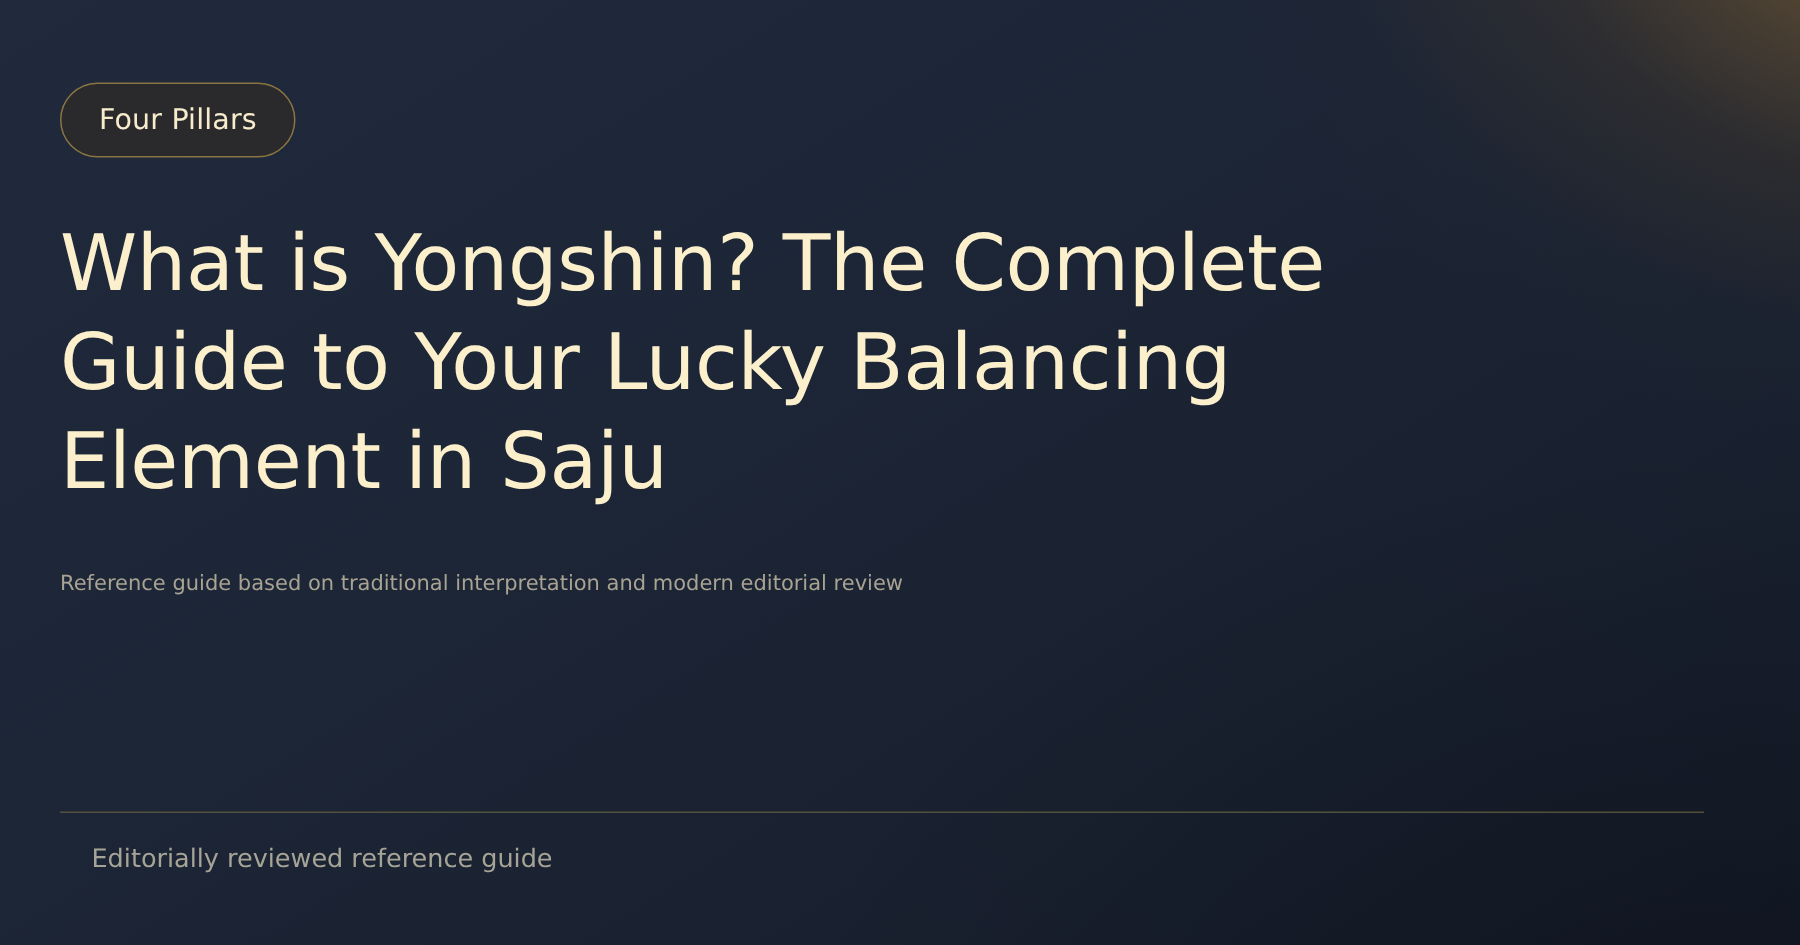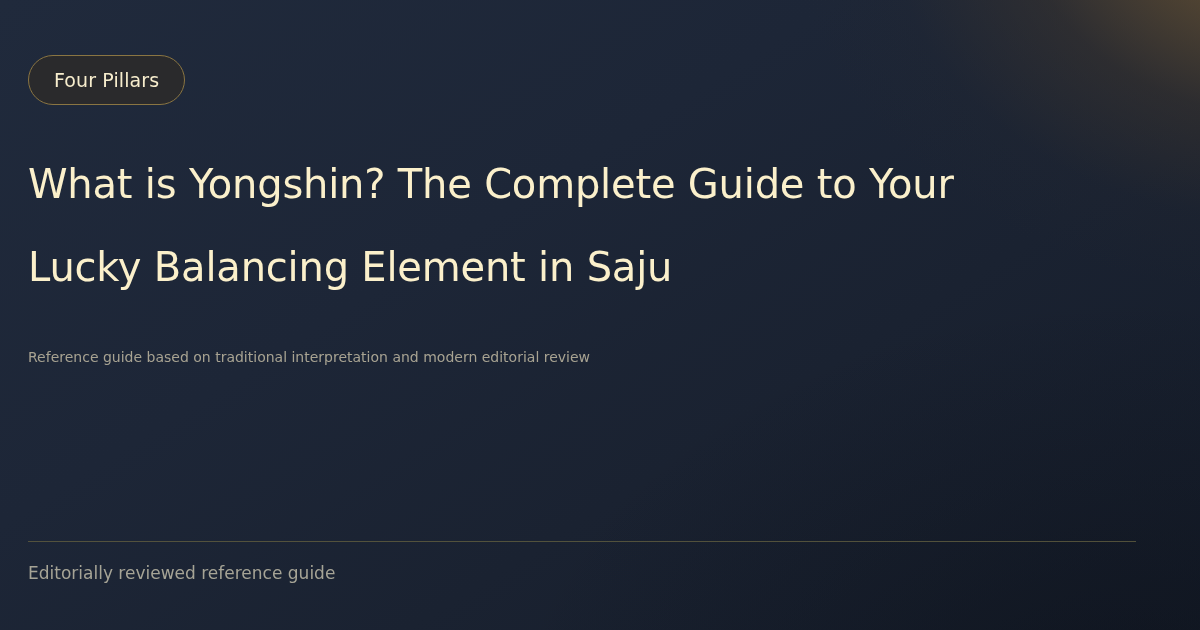--- a/index.html
+++ b/index.html
@@ -29,21 +29,21 @@
     pointer-events: none;
     background: radial-gradient(ellipse 900px 620px at 96% 118%, rgba(10, 14, 22, 0.55) 0%, rgba(10, 14, 22, 0.22) 40%, rgba(10, 14, 22, 0) 72%);
   }
 
   .layer {
     position: relative;
     z-index: 2;
     width: 100%;
     height: 100%;
     box-sizing: border-box;
-    padding: 56px 64px 0 28px;
+    padding: 56px 64px 0 40px;
     display: flex;
     flex-direction: column;
   }
 
   
   .top-row {
     display: flex;
     align-items: center;
     justify-content: space-between;
     height: 48px;
@@ -70,22 +70,22 @@
     font-size: 19px;
     letter-spacing: 5.2px;
     white-space: nowrap;
   }
 
   
   .headline {
     margin: 0;
     padding-top: 39px;
     color: #fbf0cb;
-    font-size: 40px;
-    line-height: 83px;
+    font-size: 52px;
+    line-height: 66px;
     font-weight: 400;
     letter-spacing: -0.2px;
     max-width: 960px;
   }
 
   
   .subtitle {
     margin: 0;
     padding-top: 28px;
     color: #a8a392;
@@ -106,20 +106,21 @@
     width: 100%;
     background: #5d5a3e;
     opacity: 0.85;
   }
 
   .footer-row {
     display: flex;
     align-items: flex-start;
     justify-content: space-between;
     padding-top: 20px;
+    margin-left: 21px;
   }
 
   .footer-text {
     color: #a6a496;
     font-size: 17px;
     line-height: 1.3;
     white-space: nowrap;
   }
 </style>
 </head>

